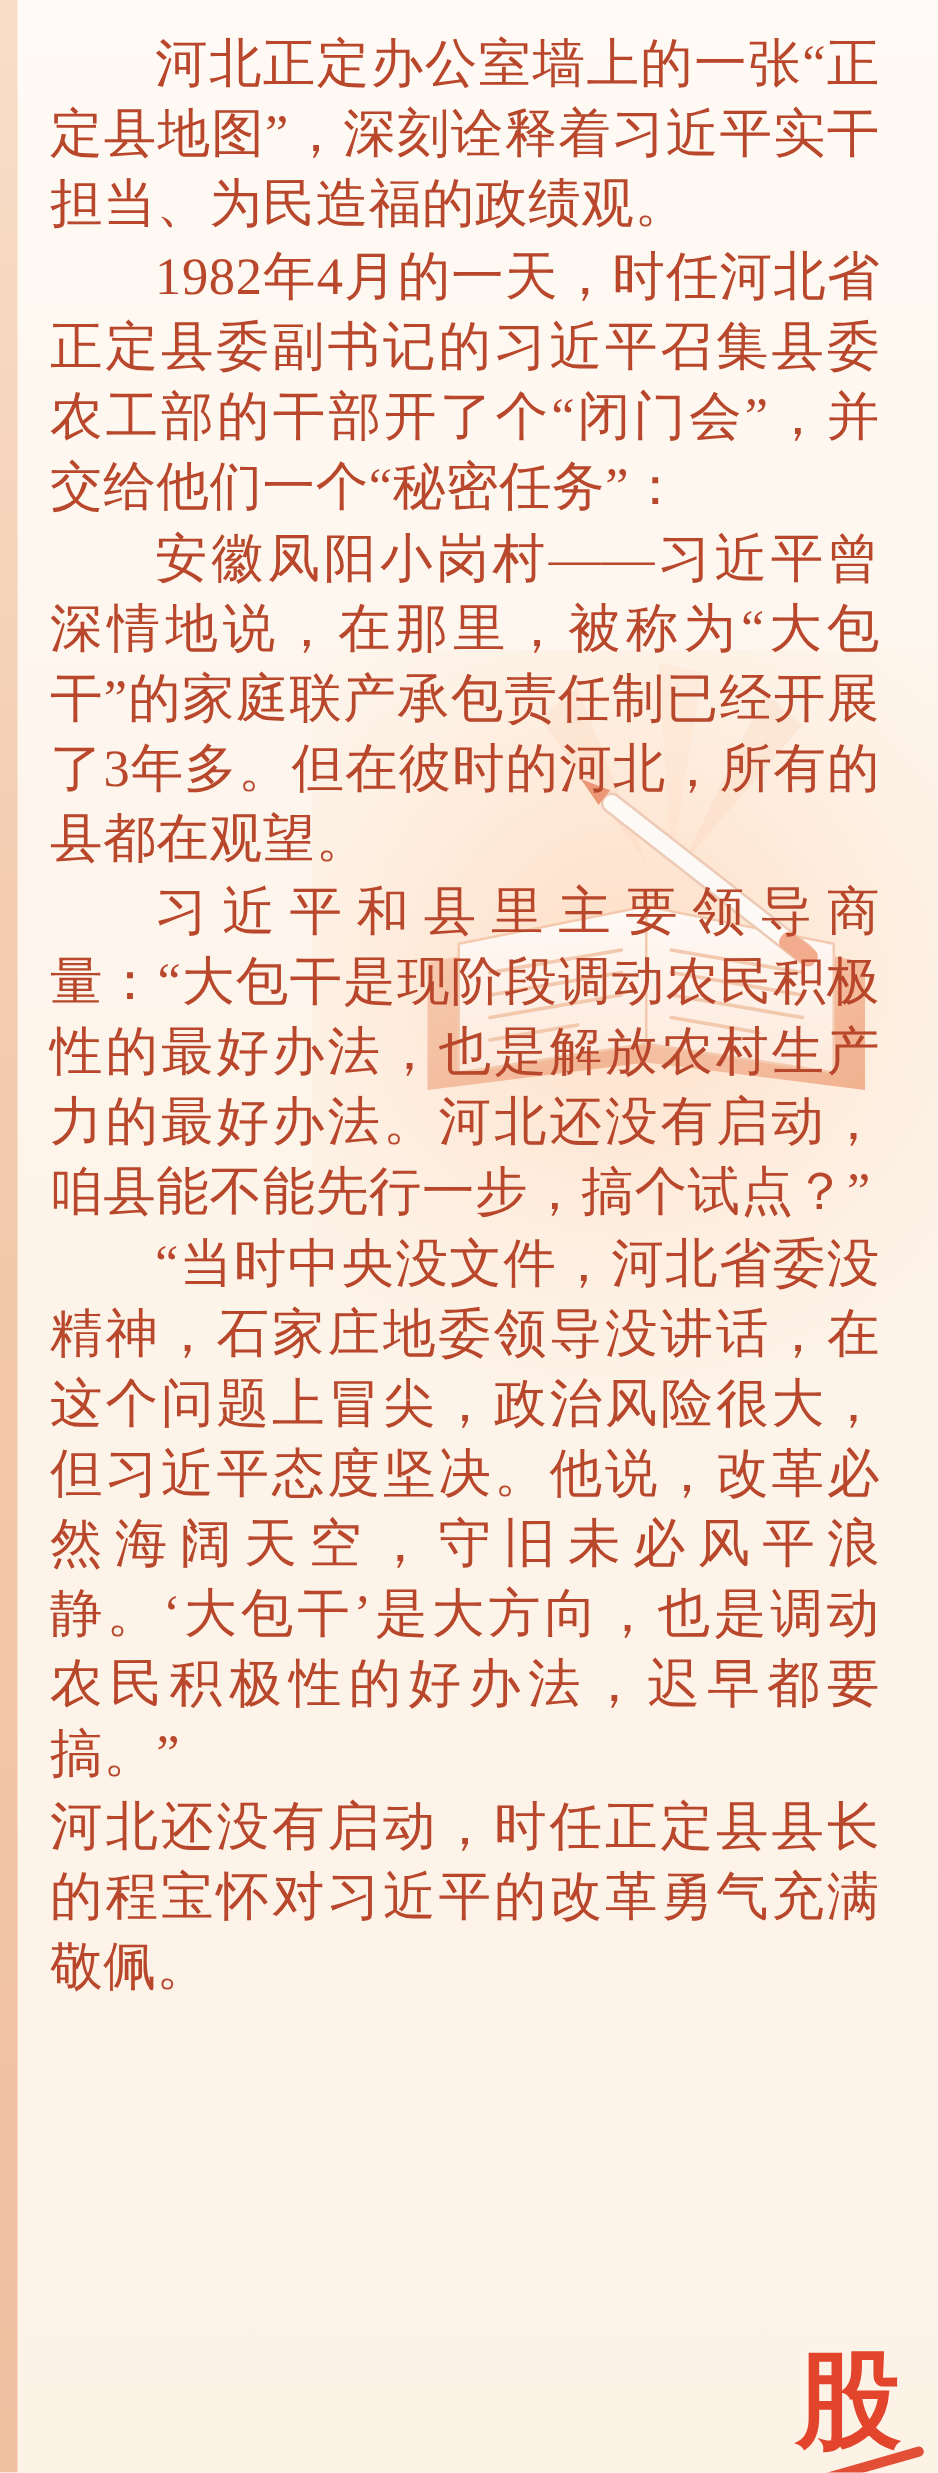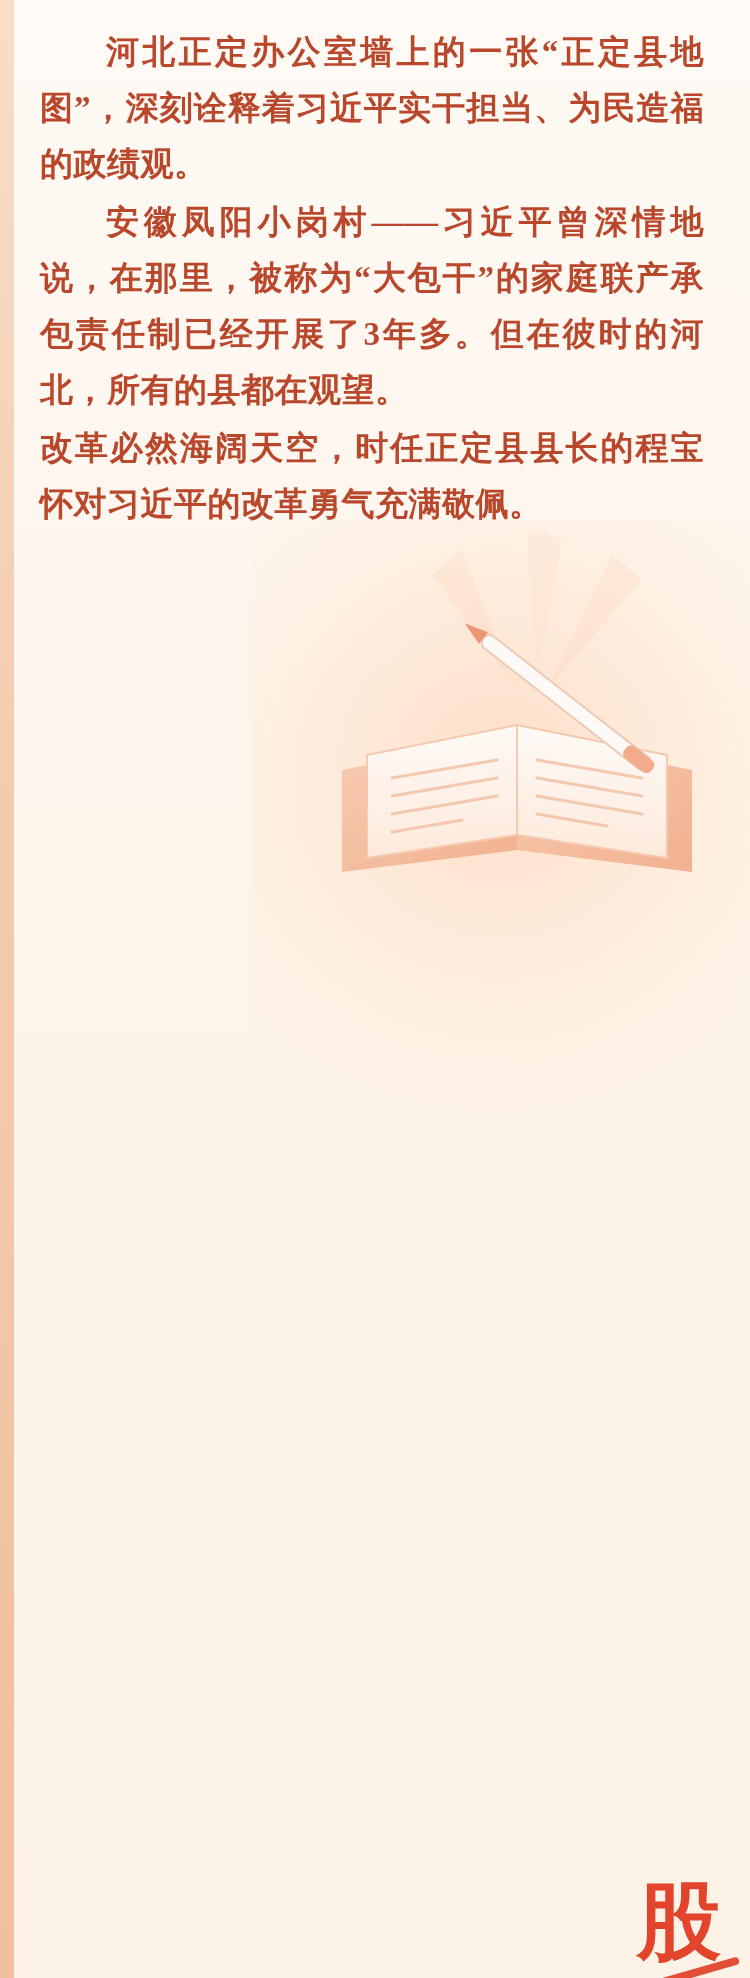--- a/index.html
+++ b/index.html
@@ -55,26 +55,26 @@
 
   
   .article {
     position: relative;
     z-index: 3;
     padding: 24px 34px 0 40px;
     box-sizing: border-box;
   }
   .article p {
     margin: 0 12px 2px 0;
-    font-size: 33px;
+    font-size: 42px;
     line-height: 56px;
     color: #b8472b;
     text-indent: 2em;
     letter-spacing: .5px;
-    font-weight: 700;
+    font-weight: 400;
     text-align: justify;
     text-justify: inter-ideograph;
   }
   .article p.noindent {
     text-indent: 0;
   }
 
   
   .watermark {
     position: absolute;
@@ -153,20 +153,23 @@
 
   <g transform="rotate(38 250 180)">
     <rect x="150" y="172" width="210" height="15" rx="7" fill="#fdfcfa" stroke="#ecc7b2" stroke-width="2"></rect>
     <rect x="330" y="172" width="34" height="15" rx="6" fill="#f2a585"></rect>
     <path d="M150 172 L126 179.5 L150 187 Z" fill="#e98f6c"></path>
   </g>
 </svg>
 
 <div class="article">
   <p class="para">河北正定办公室墙上的一张“正定县地图”，深刻诠释着习近平实干担当、为民造福的政绩观。</p>
+  <p class="para">1982年4月的一天，时任河北省正定县委副书记的习近平召集县委农工部的干部开了个“闭门会”，并交给他们一个“秘密任务”：</p>
   <p class="para">安徽凤阳小岗村——习近平曾深情地说，在那里，被称为“大包干”的家庭联产承包责任制已经开展了3年多。但在彼时的河北，所有的县都在观望。</p>
-  <p class="para noindent">改革必然海阔天空，时任正定县县长的程宝怀对习近平的改革勇气充满敬佩。</p>
+  <p class="para">习近平和县里主要领导商量：“大包干是现阶段调动农民积极性的最好办法，也是解放农村生产力的最好办法。河北还没有启动，咱县能不能先行一步，搞个试点？”</p>
+  <p class="para">“当时中央没文件，河北省委没精神，石家庄地委领导没讲话，在这个问题上冒尖，政治风险很大，但习近平态度坚决。他说，改革必然海阔天空，守旧未必风平浪静。‘大包干’是大方向，也是调动农民积极性的好办法，迟早都要搞。”</p>
+  <p class="para noindent">河北还没有启动，时任正定县县长的程宝怀对习近平的改革勇气充满敬佩。</p>
 </div>
 
 <div class="watermark">
   <span class="wm-text">股</span>
   <span class="wm-slash"></span>
 </div>
 
 </body></html>

